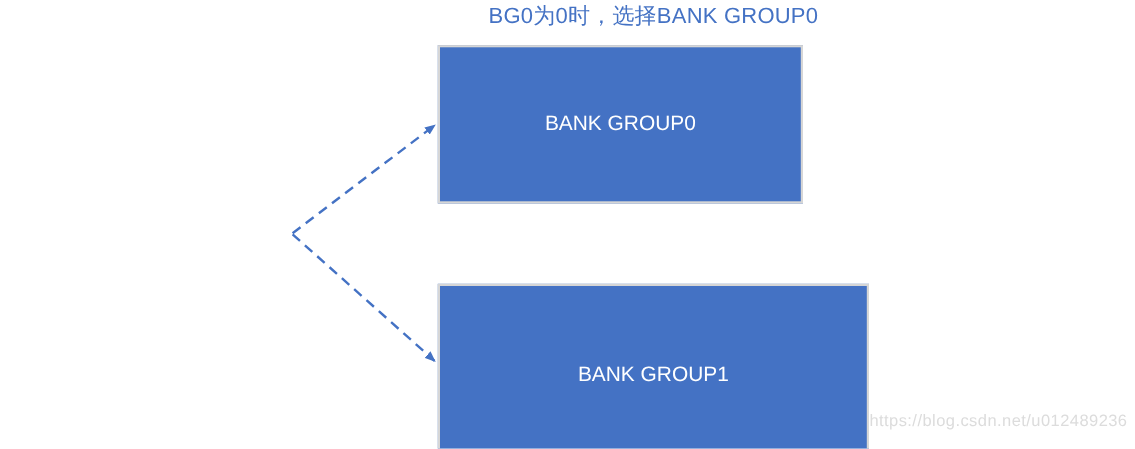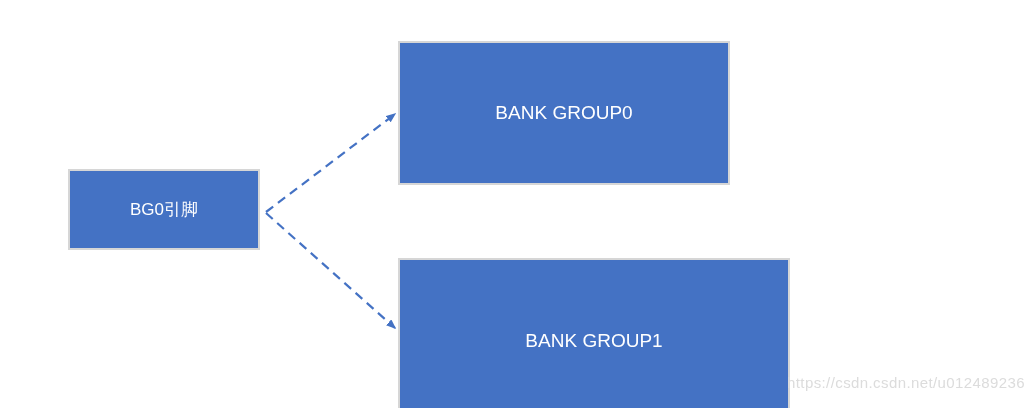--- a/index.html
+++ b/index.html
@@ -86,39 +86,37 @@
     letter-spacing: 0.4px;
     white-space: nowrap;
     z-index: 5;
   }
 </style>
 </head>
 <body>
 
 <div class="canvas">
 
+  <div class="caption top">BG0为0时，选择BANK GROUP0</div>
 
   <div class="node group0">
     <span class="node-label">BANK GROUP0</span>
   </div>
 
 
   <div class="node group1">
     <span class="node-label">BANK GROUP1</span>
   </div>
 
-  <div class="node source">
-    <span class="node-label">BG0引脚</span>
-  </div>
 
   <svg class="arrows" viewBox="0 0 1032 408">
     <defs>
       <marker id="arrowhead" markerWidth="10" markerHeight="8" refX="8.5" refY="4" orient="auto" markerUnits="userSpaceOnUse">
         <path d="M0,0 L10,4 L0,8 z" fill="#4472C4"></path>
       </marker>
     </defs>
     <line x1="266" y1="212" x2="395" y2="114" marker-end="url(#arrowhead)"></line>
     <line x1="266" y1="213" x2="395" y2="328" marker-end="url(#arrowhead)"></line>
   </svg>
 
-  <div class="watermark">https://csdn.csdn.net/u012489236</div>
+  <div class="watermark">https://blog.csdn.net/u012489236</div>
 
 </div>
 
 </body></html>

